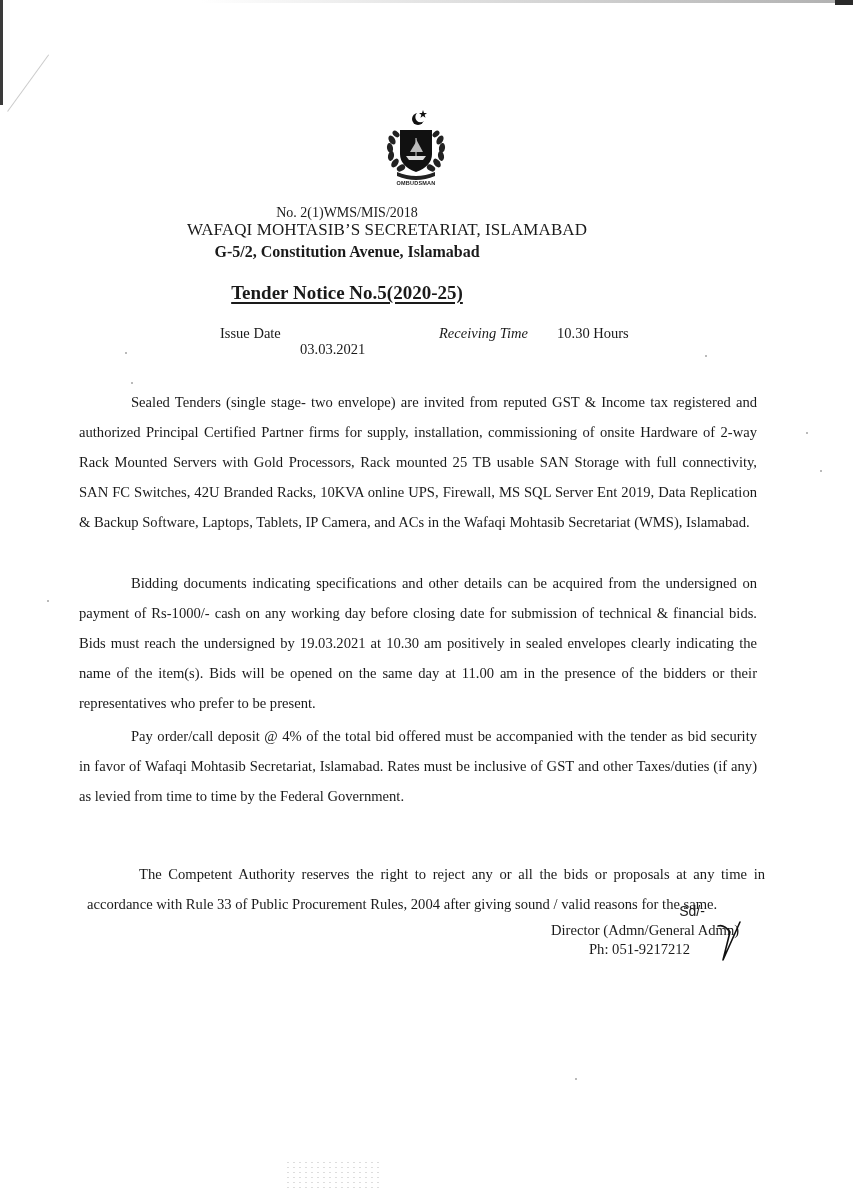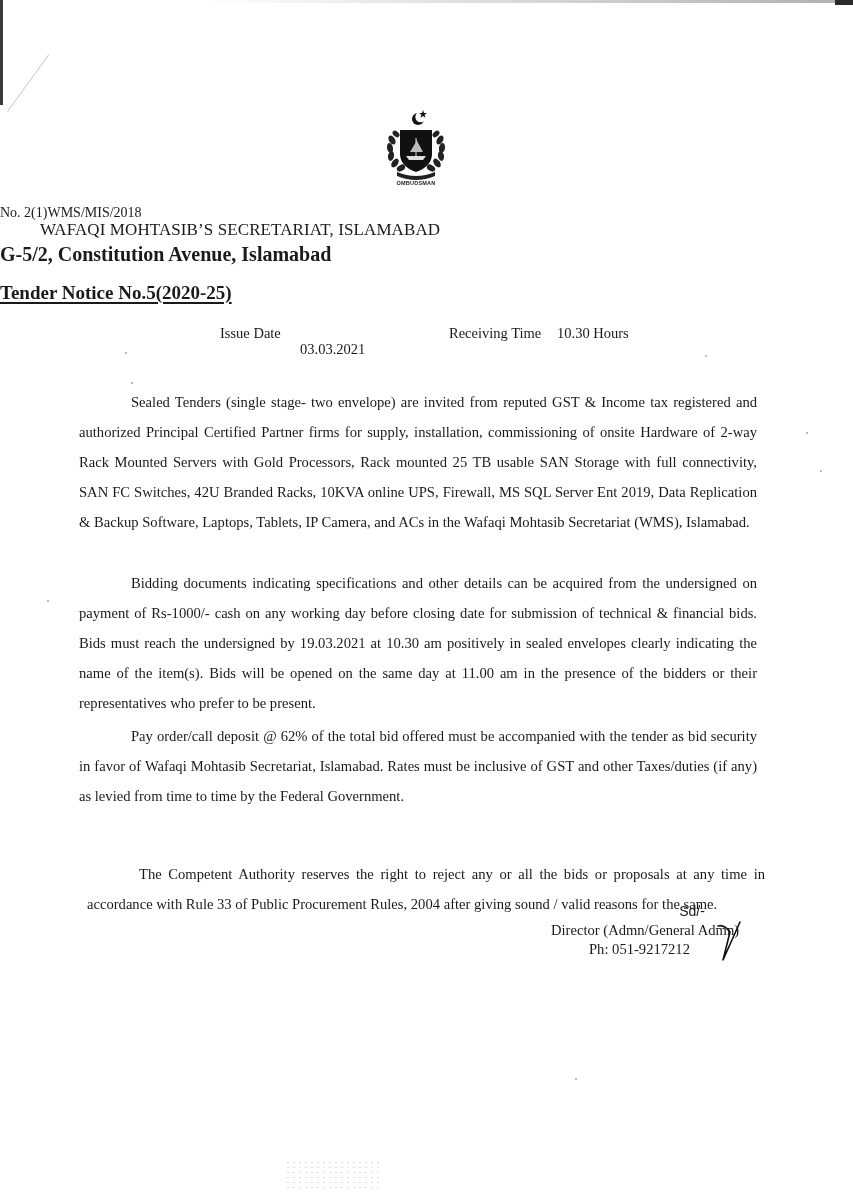--- a/index.html
+++ b/index.html
@@ -53,46 +53,46 @@
       font-family: "Liberation Sans", "DejaVu Sans", sans-serif;
       font-weight: bold;
       font-size: 5.5px;
       letter-spacing: 0.2px;
       color: #222;
     }
 
     .center {
       position: absolute;
       left: 0; width: 694px;
-      text-align: left;
+      text-align: center;
       white-space: nowrap;
     }
     .ref-no { top: 205px; font-size: 14px; }
     .org-name { top: 220px; font-size: 17px; font-weight: normal; letter-spacing: 0.1px; padding-left: 40px; }
-    .org-address { top: 243px; font-size: 20px; font-weight: bold; }
+    .org-address { top: 243px; font-size: 16px; font-weight: bold; }
     .notice-title {
       top: 282px;
       font-size: 19px;
       font-weight: bold;
       text-decoration: underline;
       text-underline-offset: 3px;
       text-decoration-thickness: 2px;
     }
 
     .meta-grid {
       position: absolute;
       left: 220px; top: 324px;
       font-size: 14.5px;
       line-height: 18px;
     }
     .meta-row { position: relative; height: 18px; width: 430px; }
     .meta-label, .meta-value { position: absolute; top: 0; white-space: nowrap; text-align: right; }
     .ml1 { left: 0; }
     .mv1 { left: 80px; margin-top: 16px; }
-    .ml2 { left: 229px; }
+    .ml2 { left: 219px; font-style: italic; }
     .mv2 { left: 337px; }
     .meta-row.second .mv1 { left: 78px; }
     .meta-row.second .mv2 { left: 340px; }
 
     .para {
       position: absolute;
       left: 79px;
       width: 678px;
       font-size: 14.6px;
       line-height: 30px;
@@ -198,21 +198,21 @@
     <span class="meta-value mv1">03.03.2021</span>
     <span class="meta-label ml2">Receiving Time</span>
     <span class="meta-value mv2">10.30 Hours</span>
   </div>
 </div>
 
 <p class="para p1">Sealed Tenders (single stage- two envelope) are invited from reputed GST &amp; Income tax registered and authorized Principal Certified Partner firms for supply, installation, commissioning of onsite Hardware of 2-way Rack Mounted Servers with Gold Processors, Rack mounted 25 TB usable SAN Storage with full connectivity, SAN FC Switches, 42U Branded Racks, 10KVA online UPS, Firewall, MS SQL Server Ent 2019, Data Replication &amp; Backup Software, Laptops, Tablets, IP Camera, and ACs in the Wafaqi Mohtasib Secretariat (WMS), Islamabad.</p>
 
 <p class="para p2"><span>Bidding documents indicating specifications and other details can be acquired from the undersigned on payment of Rs-1000/- cash on any working day before closing date for submission of technical &amp; financial bids. Bids must reach the undersigned by </span><b>19.03.2021 at 10.30 am</b><span> positively in sealed envelopes clearly indicating the name of the item(s). Bids will be opened on the same day at </span><b>11.00 am</b><span> in the presence of the bidders or their representatives who prefer to be present.</span></p>
 
-<p class="para p3">Pay order/call deposit @ 62% of the total bid offered must be accompanied with the tender as bid security in favor of Wafaqi Mohtasib Secretariat, Islamabad. Rates must be inclusive of GST and other Taxes/duties (if any) as levied from time to time by the Federal Government.</p>
+<p class="para p3">Pay order/call deposit @ 4% of the total bid offered must be accompanied with the tender as bid security in favor of Wafaqi Mohtasib Secretariat, Islamabad. Rates must be inclusive of GST and other Taxes/duties (if any) as levied from time to time by the Federal Government.</p>
 
 <p class="para p4">The Competent Authority reserves the right to reject any or all the bids or proposals at any time in accordance with Rule 33 of Public Procurement Rules, 2004 after giving sound / valid reasons for the same.</p>
 
 <div class="signature">
   <span class="sig-sd">Sd/-</span>
   <span class="sig-title">Director (Admn/General Admn)</span>
   <span class="sig-phone">Ph: 051-9217212</span>
   <svg class="sig-mark" viewBox="0 0 30 46">
     <path d="M4 6 Q10 4 16 12 L9 40 L26 2" fill="none" stroke="#111" stroke-width="1.6" stroke-linecap="round" stroke-linejoin="round"></path>
   </svg>

